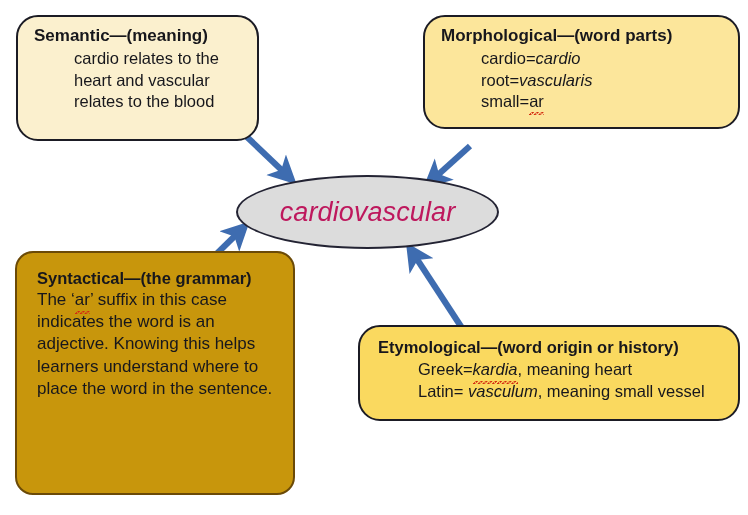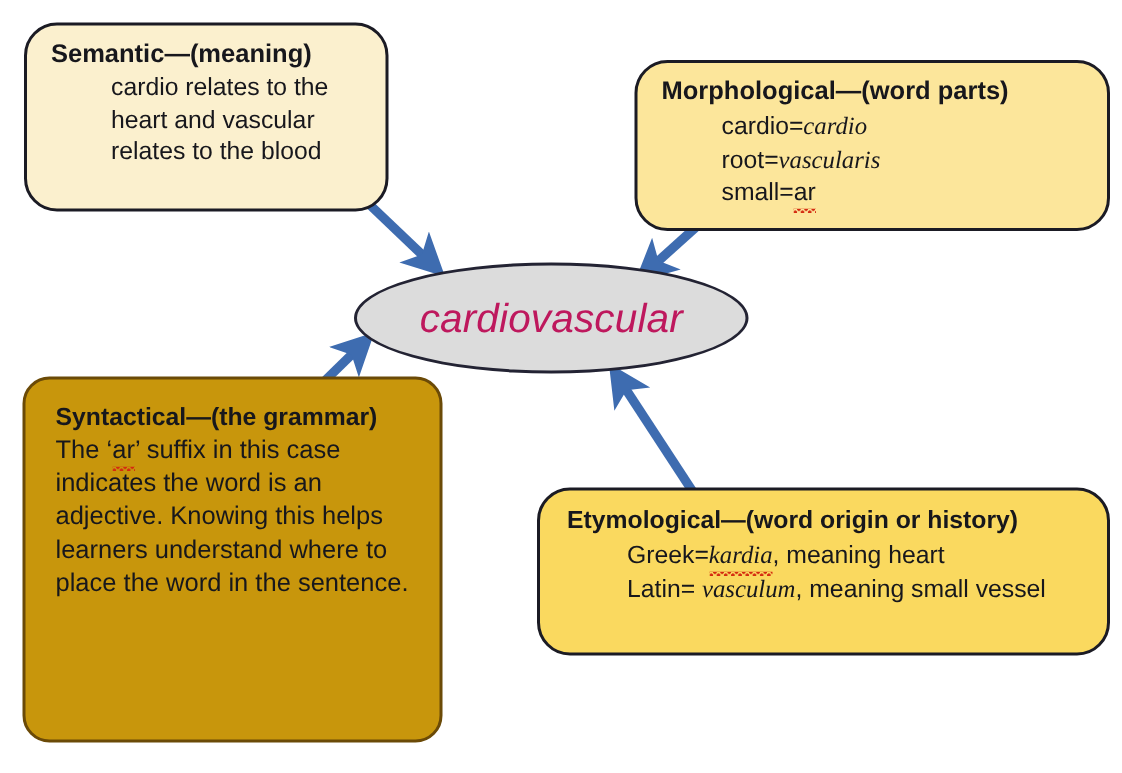--- a/index.html
+++ b/index.html
@@ -22,21 +22,21 @@
     padding:8px 24px 10px 16px;
     color:#17171c;
     line-height:1.30;
   }
   .node .title{
     font-weight:bold;
     display:block;
     white-space:normal;
   }
   .node .line{display:block;white-space:nowrap;margin-left:40px;}
-  .it{font-style:italic;font-family:Liberation Serif, serif;}
+  .it{font-style:italic;}
 
   
   .sq{
     position:relative;
     display:inline-block;
   }
   .sq::after{
     content:"";
     position:absolute;
     left:0;right:0;bottom:-3px;
@@ -50,39 +50,39 @@
 
   
   #node-semantic{
     left:16px;top:15px;width:243px;height:126px;
     background:#FBF0CE;
     font-size:16.5px;
   }
   #node-semantic .title{font-size:17px;margin-bottom:1px;}
 
   #node-morphological{
-    left:423px;top:40px;width:317px;height:114px;
+    left:423px;top:15px;width:317px;height:114px;
     background:#FCE69B;
     font-size:16.5px;
   }
   #node-morphological .title{font-size:17px;margin-bottom:1px;}
 
   #node-syntactical{
     left:15px;top:251px;width:280px;height:244px;
     background:#C8960C;
     border-color:#6b4a07;
     font-size:17px;
     padding:14px 12px 10px 20px;
     border-radius:18px;
   }
   #node-syntactical .title{font-size:16.5px;line-height:1.35;}
   #node-syntactical .body{display:block;margin-top:0px;line-height:1.30;}
 
   #node-etymological{
-    left:358px;top:325px;width:382px;height:112px;
+    left:358px;top:325px;width:382px;height:96px;
     background:#FAD95F;
     font-size:16.5px;
     padding:10px 14px 0 18px;
   }
   #node-etymological .title{font-size:16.5px;margin-bottom:1px;}
 
   
   #central-node{
     position:absolute;
     left:236px;top:175px;

